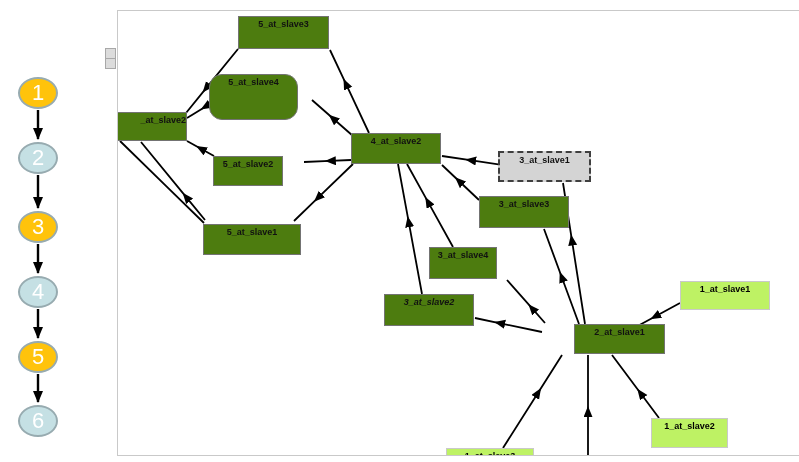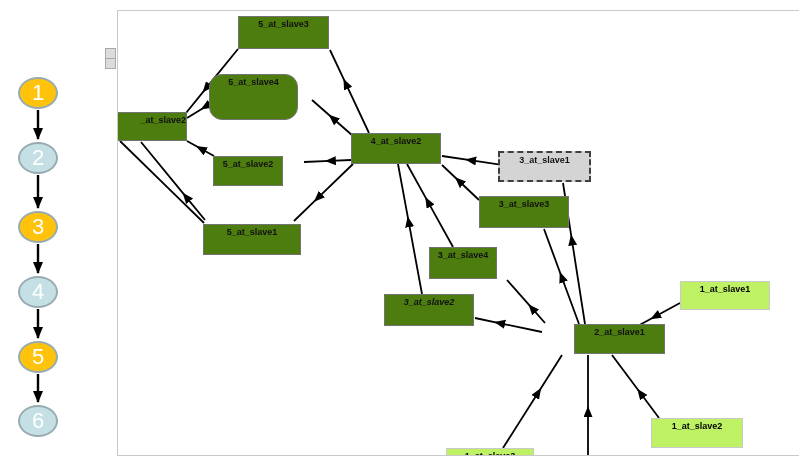--- a/index.html
+++ b/index.html
@@ -122,16 +122,16 @@
       <div class="gnode left-align" style="left: -21px; top: 101px; width: 90px; height: 29px;">_at_slave2</div>
       <div class="gnode" style="left: 95px; top: 145px; width: 70px; height: 30px;">5_at_slave2</div>
       <div class="gnode" style="left: 85px; top: 213px; width: 98px; height: 31px;">5_at_slave1</div>
       <div class="gnode" style="left: 233px; top: 122px; width: 90px; height: 31px;">4_at_slave2</div>
       <div class="gnode dashed" style="left: 380px; top: 140px; width: 93px; height: 31px;">3_at_slave1</div>
       <div class="gnode" style="left: 361px; top: 185px; width: 90px; height: 32px; text-align: center;">3_at_slave3</div>
       <div class="gnode" style="left: 311px; top: 236px; width: 68px; height: 32px;">3_at_slave4</div>
       <div class="gnode" style="left: 266px; top: 283px; width: 90px; height: 32px; font-style: italic;">3_at_slave2</div>
       <div class="gnode" style="left: 424px; top: 313px; width: 91px; height: 30px; margin-left: 32px;">2_at_slave1</div>
       <div class="gnode red" style="left: 562px; top: 270px; width: 90px; height: 29px;">1_at_slave1</div>
-      <div class="gnode red" style="left: 533px; top: 407px; width: 92px; height: 30px;">1_at_slave2</div>
+      <div class="gnode red" style="left: 533px; top: 407px; width: 77px; height: 30px;">1_at_slave2</div>
       <div class="gnode red" style="left: 328px; top: 437px; width: 88px; height: 25px;">1_at_slave3</div>
     </div>
 </div>
 
 </body></html>

